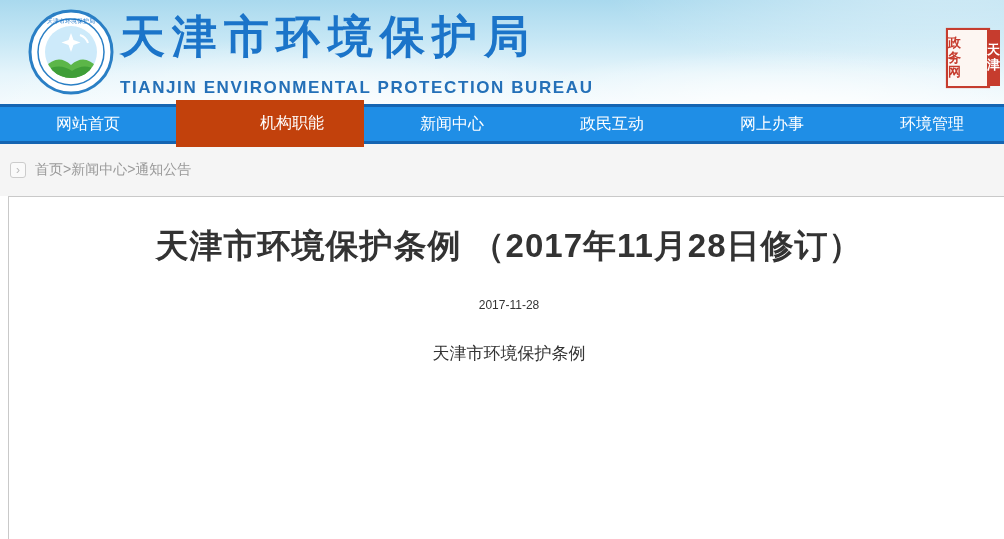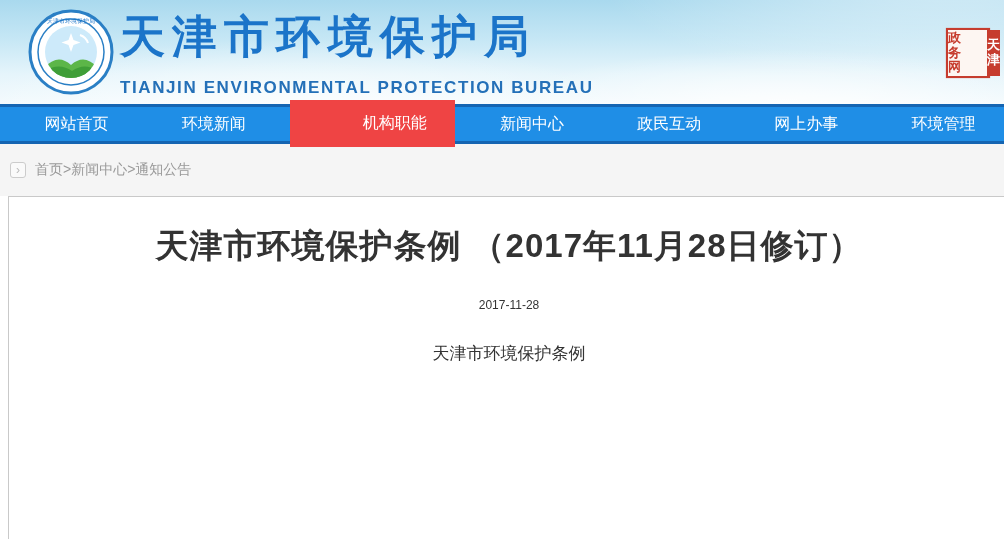--- a/index.html
+++ b/index.html
@@ -11,36 +11,36 @@
     background:
       radial-gradient(ellipse 420px 90px at 78% 108%, rgba(255,255,255,.95), rgba(255,255,255,0) 70%),
       radial-gradient(ellipse 500px 120px at 30% 118%, rgba(255,255,255,.85), rgba(255,255,255,0) 70%),
       radial-gradient(ellipse 600px 200px at 95% -30%, rgba(255,255,255,.55), rgba(255,255,255,0) 60%),
       linear-gradient(180deg, #a9d9ee 0%, #c6e7f5 38%, #e6f5fb 72%, #f3fafd 100%);
   }
   .logo { position:absolute; left:28px; top:9px; width:86px; height:86px; }
   .brand { position:absolute; left:120px; top:10px; }
   .brand-zh { font-size:45px; font-weight:bold; color:#1b74c9; letter-spacing:7px; line-height:54px; }
   .brand-en { font-size:17px; font-weight:bold; color:#2470b8; letter-spacing:1.6px; margin-top:14px; }
-  .seal { position:absolute; right:14px; top:28px; width:44px; height:50px;
+  .seal { position:absolute; right:14px; top:28px; width:44px; height:60px;
     border:2px solid #c63c2e; background:#fdf6f2; display:flex; flex-direction:row;
     font-family:"Liberation Serif", serif; font-weight:bold; box-shadow:0 0 1px rgba(198,60,46,.6); cursor:pointer; }
   .seal-col { width:50%; font-size:13px; line-height:1.15; text-align:center;
     word-break:break-all; display:flex; align-items:center; justify-content:center; }
   .seal-col span { width:1em; display:block; }
   .seal-left  { color:#c63c2e; }
   .seal-right { background:#c63c2e; color:#fff;margin-left:26px; }
 
   
   .nav { position:relative; height:40px; background:#1f8ee6;
     border-top:3px solid #1565b2; border-bottom:3px solid #1565b2;
     display:flex; z-index:5; }
   .nav-item { flex:1 1 0; display:flex; align-items:center; justify-content:center;
     color:#ffffff; font-size:16px; text-decoration:none; cursor:pointer;margin-left:16px; }
-  .nav-item.active { background:#ef4444; margin-top:-7px; margin-bottom:-6px; z-index:6;padding-left:44px; }
+  .nav-item.active { background:#c2410c; margin-top:-7px; margin-bottom:-6px; z-index:6;padding-left:44px; }
 
   
   .crumbbar { height:52px; background:#f5f5f5; display:flex; align-items:center; padding-left:10px; }
   .crumb-icon { width:16px; height:16px; border:1px solid #cccccc; border-radius:3px;
     background:#fafafa; color:#bbbbbb; font-size:12px; line-height:14px; text-align:center; }
   .crumb-trail { margin-left:9px; color:#999999; font-size:14px; cursor:pointer; }
 
   
   .panel { margin-left:8px; width:1002px; height:700px;
     border:1px solid #c9c9c9; background:#ffffff; }
@@ -79,21 +79,20 @@
         <span>政务网</span>
       </div>
     <div class="seal-col seal-right">
         <span>天津</span>
       </div>
   </div>
 </div>
 
 <div class="nav">
   <a class="nav-item">网站首页</a>
-  <a class="nav-item">环境新闻</a>
   <a class="nav-item active">机构职能</a>
   <a class="nav-item">新闻中心</a>
   <a class="nav-item">政民互动</a>
   <a class="nav-item">网上办事</a>
   <a class="nav-item">环境管理</a>
 </div>
 
 <div class="crumbbar">
   <div class="crumb-icon">›</div>
   <div class="crumb-trail">首页&gt;新闻中心&gt;通知公告</div>

